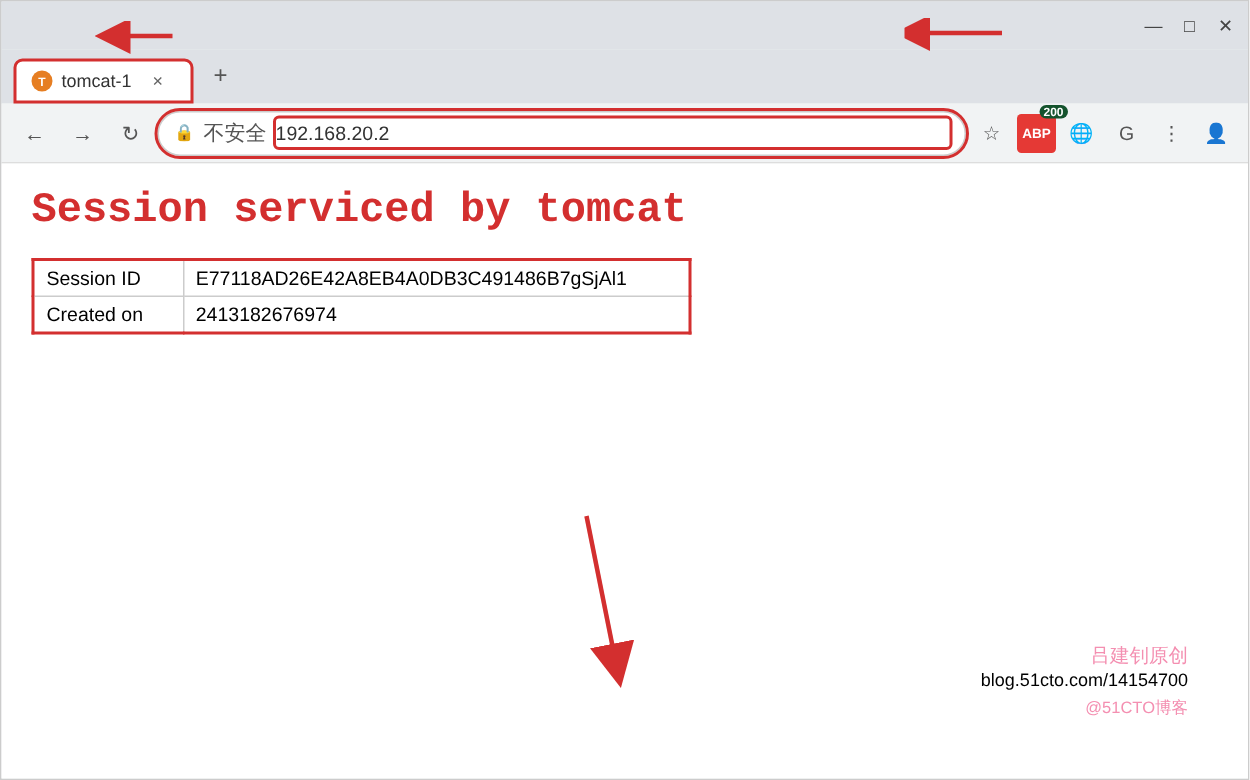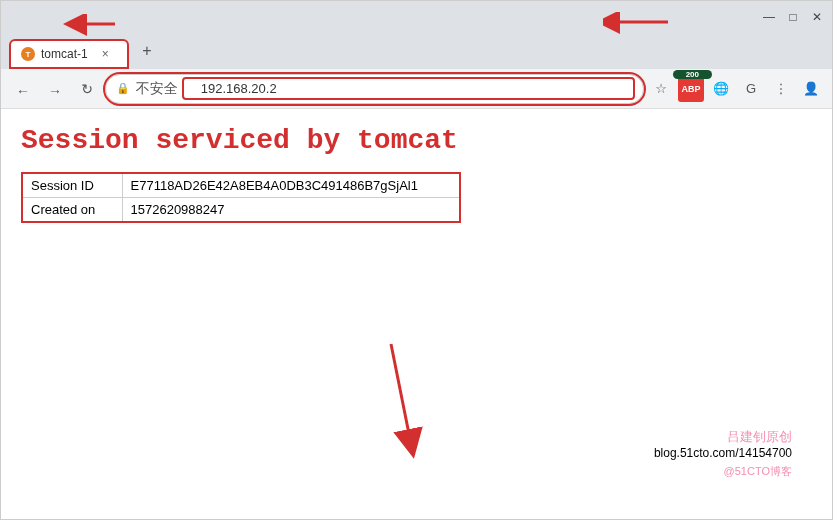--- a/index.html
+++ b/index.html
@@ -155,21 +155,21 @@
     }
     .address-input {
       flex: 1;
       border: none;
       outline: none;
       font-size: 13px;
       color: #333;
       background: transparent;
       outline: 2px solid #d32f2f;
       border-radius: 2px;
-      padding: 2px 17px;
+      padding: 2px 0;
     }
 
     .toolbar-right {
       display: flex;
       align-items: center;
       gap: 4px;
     }
     .toolbar-icon {
       width: 26px;
       height: 26px;
@@ -192,21 +192,21 @@
       border-radius: 3px;
       position: relative;
     }
     .abp-count {
       position: absolute;
       top: -6px;
       right: -8px;
       background: #14532d;
       color: white;
       font-size: 8px;
-      padding: 0 13px;
+      padding: 0 3px;
       border-radius: 8px;
     }
 
     
     .page-content {
       background: #fff;
       flex: 1;
       padding: 16px 20px;
       position: relative;
       overflow: hidden;
@@ -327,21 +327,21 @@
     <div class="page-title">Session serviced by tomcat</div>
 
     <table class="session-table">
       <tbody>
           <tr>
         <td>Session ID</td>
         <td>E77118AD26E42A8EB4A0DB3C491486B7gSjAl1</td>
       </tr>
       <tr>
         <td>Created on</td>
-        <td>1572620988247</td>
+        <td>2413182676974</td>
       </tr>
     </tbody>
       </table>
 
     <svg width="80" height="120" style="position:absolute; left:360px; top:230px; pointer-events:none;">
       <defs>
         <marker id="arr3" markerWidth="10" markerHeight="10" refX="5" refY="5" orient="auto">
           <polygon points="0,0 10,5 0,10" fill="#d32f2f"></polygon>
         </marker>
       </defs>

